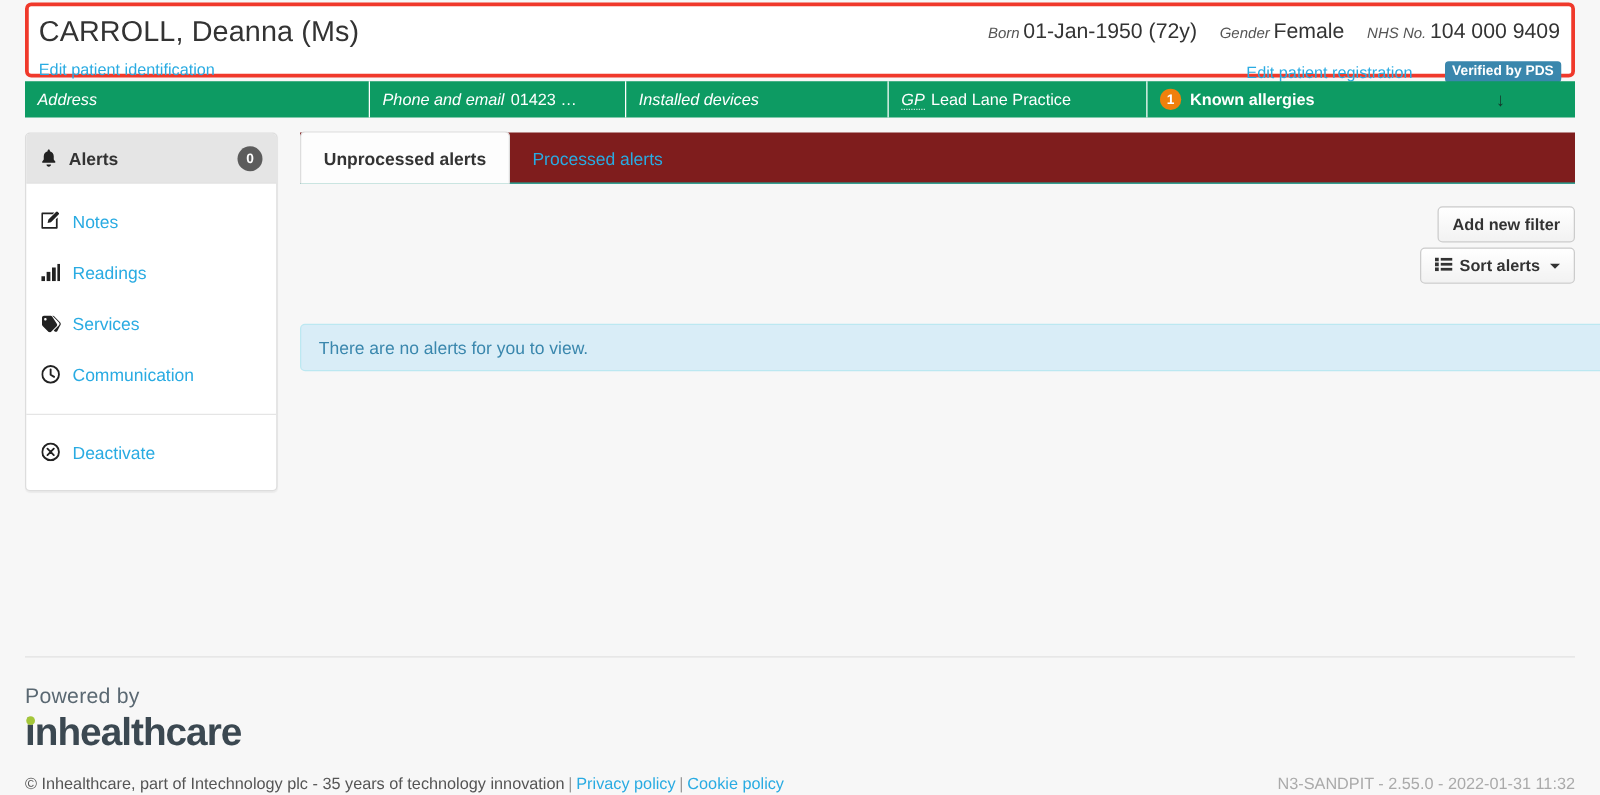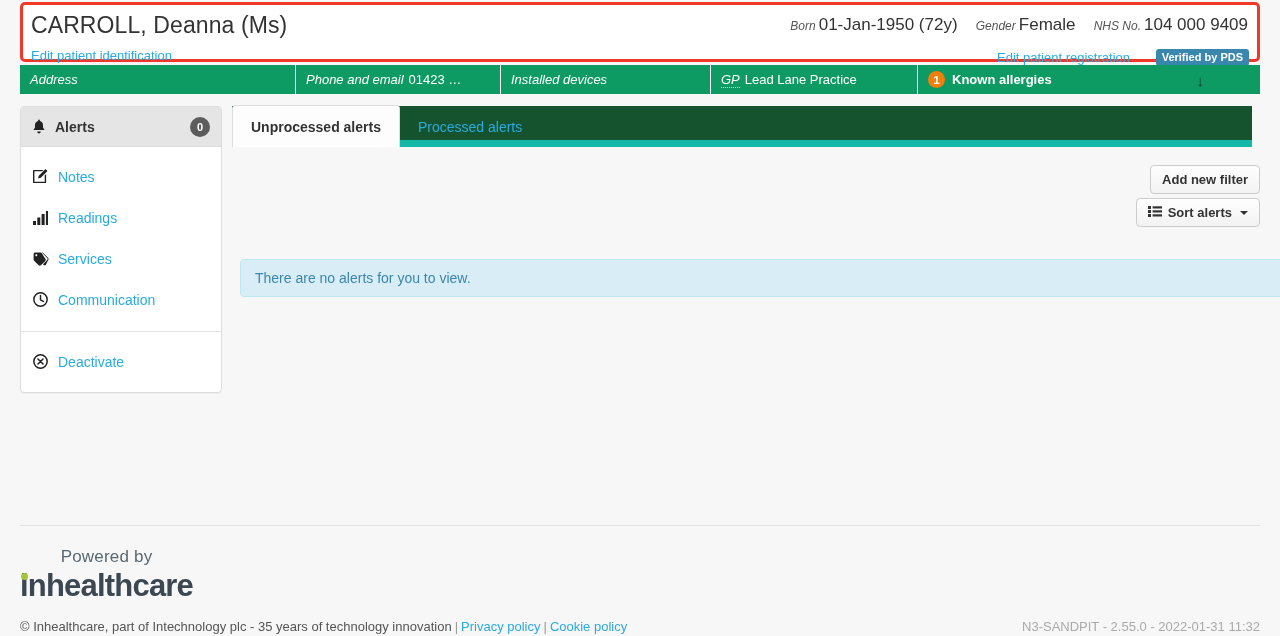--- a/index.html
+++ b/index.html
@@ -138,24 +138,24 @@
     width: 17px; margin-right: 9px;
     display: inline-flex; align-items: center; justify-content: center;
     color: #222222;
   }
   .sb-sep { border-top: 1px solid #E5E5E5; margin: 5px 0 0 0; }
   .sb-foot { padding: 9px 0 10px 0; }
 
   
   .tabstrip {
     position: absolute;
-    left: 232px; top: 106px;
+    left: 240px; top: 106px;
     width: 1020px; height: 41px;
-    background: #14532d;
-    border-bottom: 7px solid #14b8a6;
+    background: #7f1d1d;
+    border-bottom: 1px solid #14b8a6;
   }
   .tab {
     display: inline-flex; align-items: center;
     height: 41px; padding: 0 18px;
     font-size: 14px; cursor: pointer;
     text-decoration: none;
   }
   .tab.active {
     background: #FDFDFD;
     color: #333333; font-weight: bold;
@@ -200,21 +200,21 @@
     color: #3A87AD;
     font-size: 14px;
     padding: 10px 14px;
   }
 
   
   .foot-rule {
     position: absolute; left: 20px; top: 525px;
     width: 1240px; height: 1px; background: #E2E2E2;
   }
-  .logo { position: absolute; left: 20px; top: 548px; text-align: center; }
+  .logo { position: absolute; left: 20px; top: 548px; }
   .logo .powered {
     font-size: 17px; color: #5A6872; letter-spacing: 0.2px;
     line-height: 1.1; font-weight: normal;
   }
   .logo .brand {
     font-size: 31px; font-weight: bold; color: #3B4851;
     letter-spacing: -0.8px; line-height: 1.1; margin-top: 2px;
     position: relative;
   }
   .logo .brand .dot {

